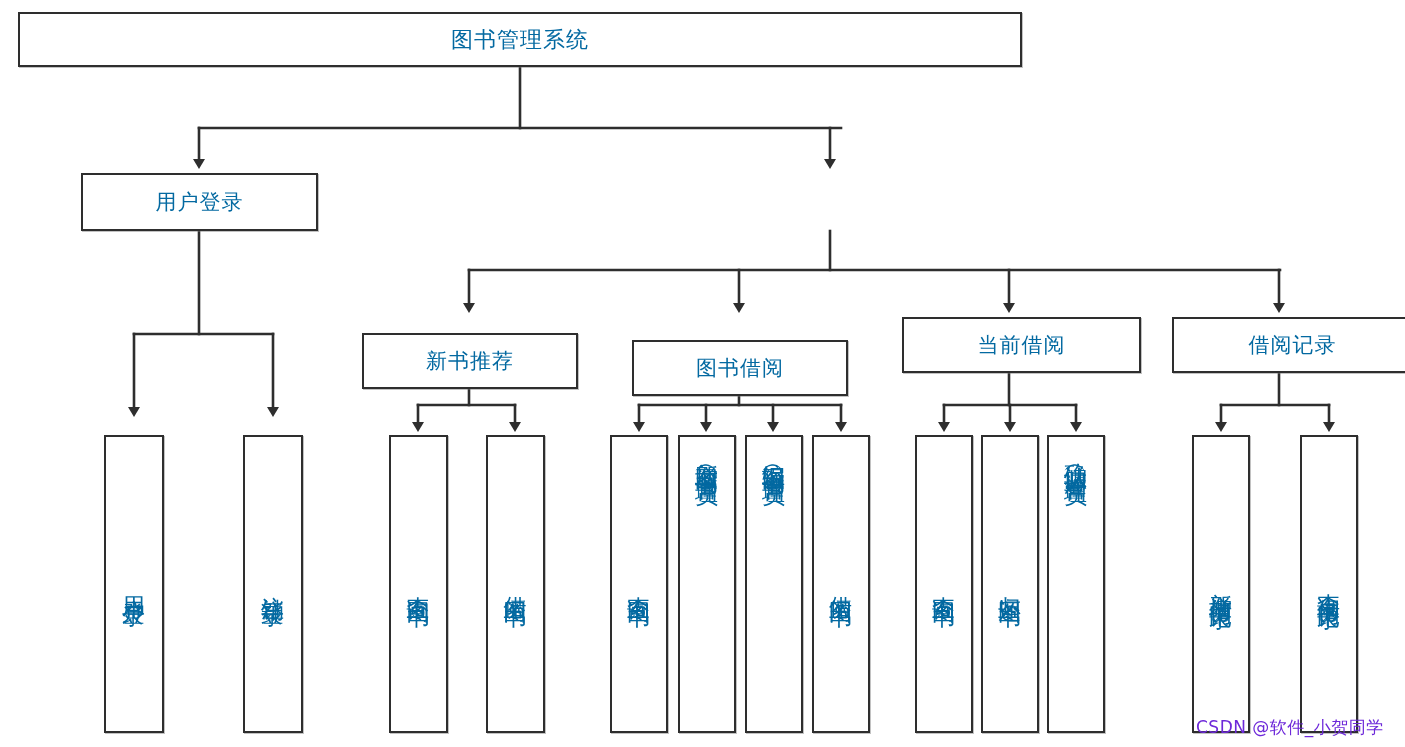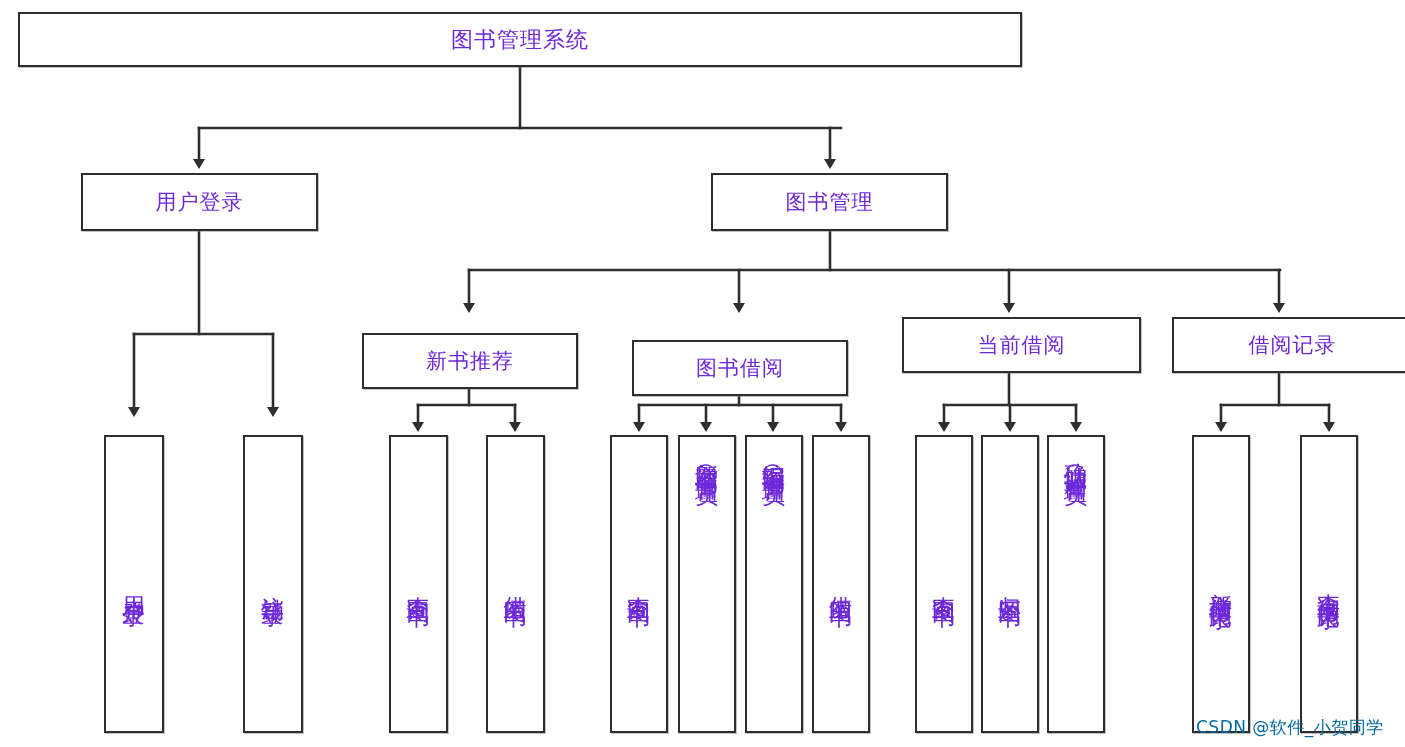--- a/index.html
+++ b/index.html
@@ -27,21 +27,21 @@
     pointer-events: none;
   }
   .node {
     position: absolute;
     box-sizing: border-box;
     border: 2px solid #2e2e2e;
     background: #ffffff;
     display: flex;
     align-items: center;
     justify-content: center;
-    color: #6d28d9;
+    color: #0369a1;
     text-align: center;
     box-shadow: 1px 1px 0 rgba(120,120,120,0.45);
   }
   .node .label {
     display: block;
     line-height: 1.18;
     letter-spacing: 1px;
   }
   
   .node.horiz .label {
@@ -64,21 +64,21 @@
     white-space: nowrap;
     margin: 0 auto;
   }
   .node.vert.centered {
     align-items: center;
     padding-top: 0;
   }
   .watermark {
     position: absolute;
     font-size: 17px;
-    color: #0369a1;
+    color: #6d28d9;
     white-space: nowrap;
     letter-spacing: 0.5px;
     font-family: "DejaVu Sans", "Liberation Sans", sans-serif;
   }
 </style>
 </head>
 <body>
 
 <div id="canvas">
 
@@ -132,23 +132,20 @@
     </g>
   </svg>
 
   <div class="node horiz root" style="left:18px; top:12px; width:1004px; height:55px;">
     <span class="label">图书管理系统</span>
   </div>
 
   <div class="node horiz" style="left:81px; top:173px; width:237px; height:58px;">
     <span class="label">用户登录</span>
   </div>
-  <div class="node horiz" style="left:711px; top:173px; width:237px; height:58px;">
-    <span class="label">图书管理</span>
-  </div>
 
   <div class="node horiz" style="left:362px; top:333px; width:216px; height:56px;">
     <span class="label">新书推荐</span>
   </div>
   <div class="node horiz" style="left:632px; top:317px; width:216px; height:56px;margin-top:23px;">
     <span class="label">图书借阅</span>
   </div>
   <div class="node horiz" style="left:902px; top:317px; width:239px; height:56px;">
     <span class="label">当前借阅</span>
   </div>

